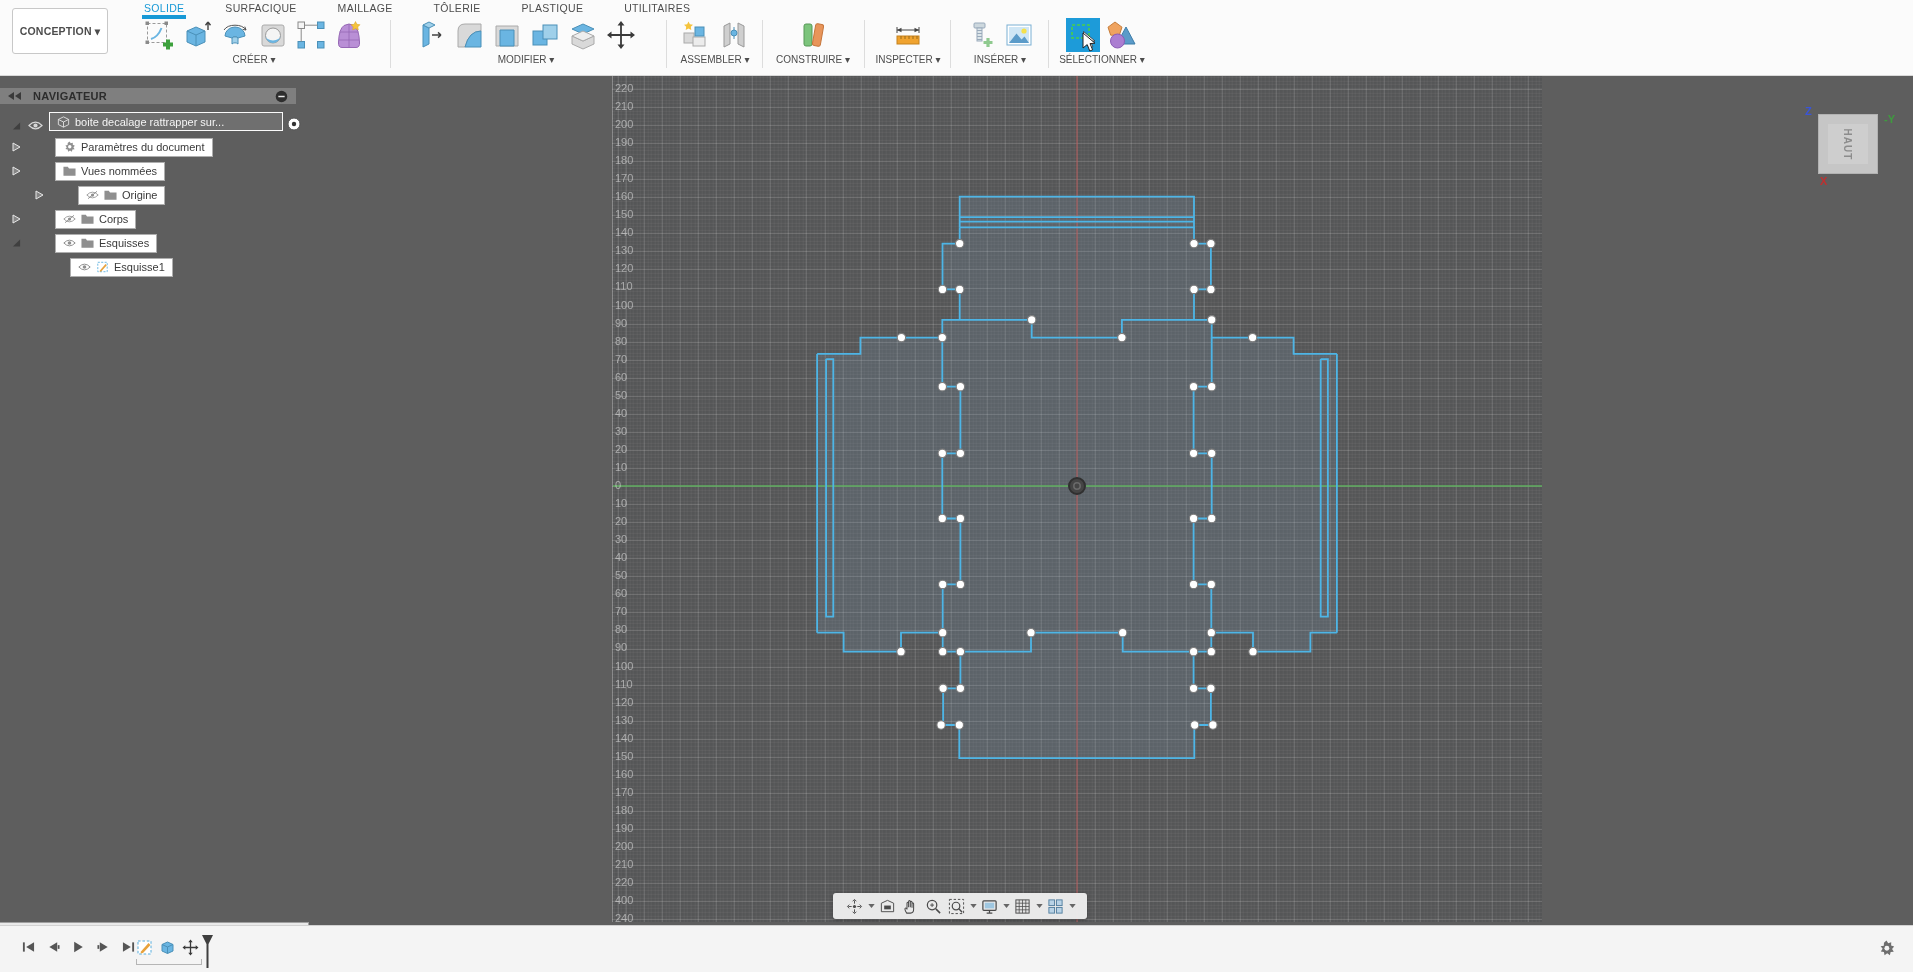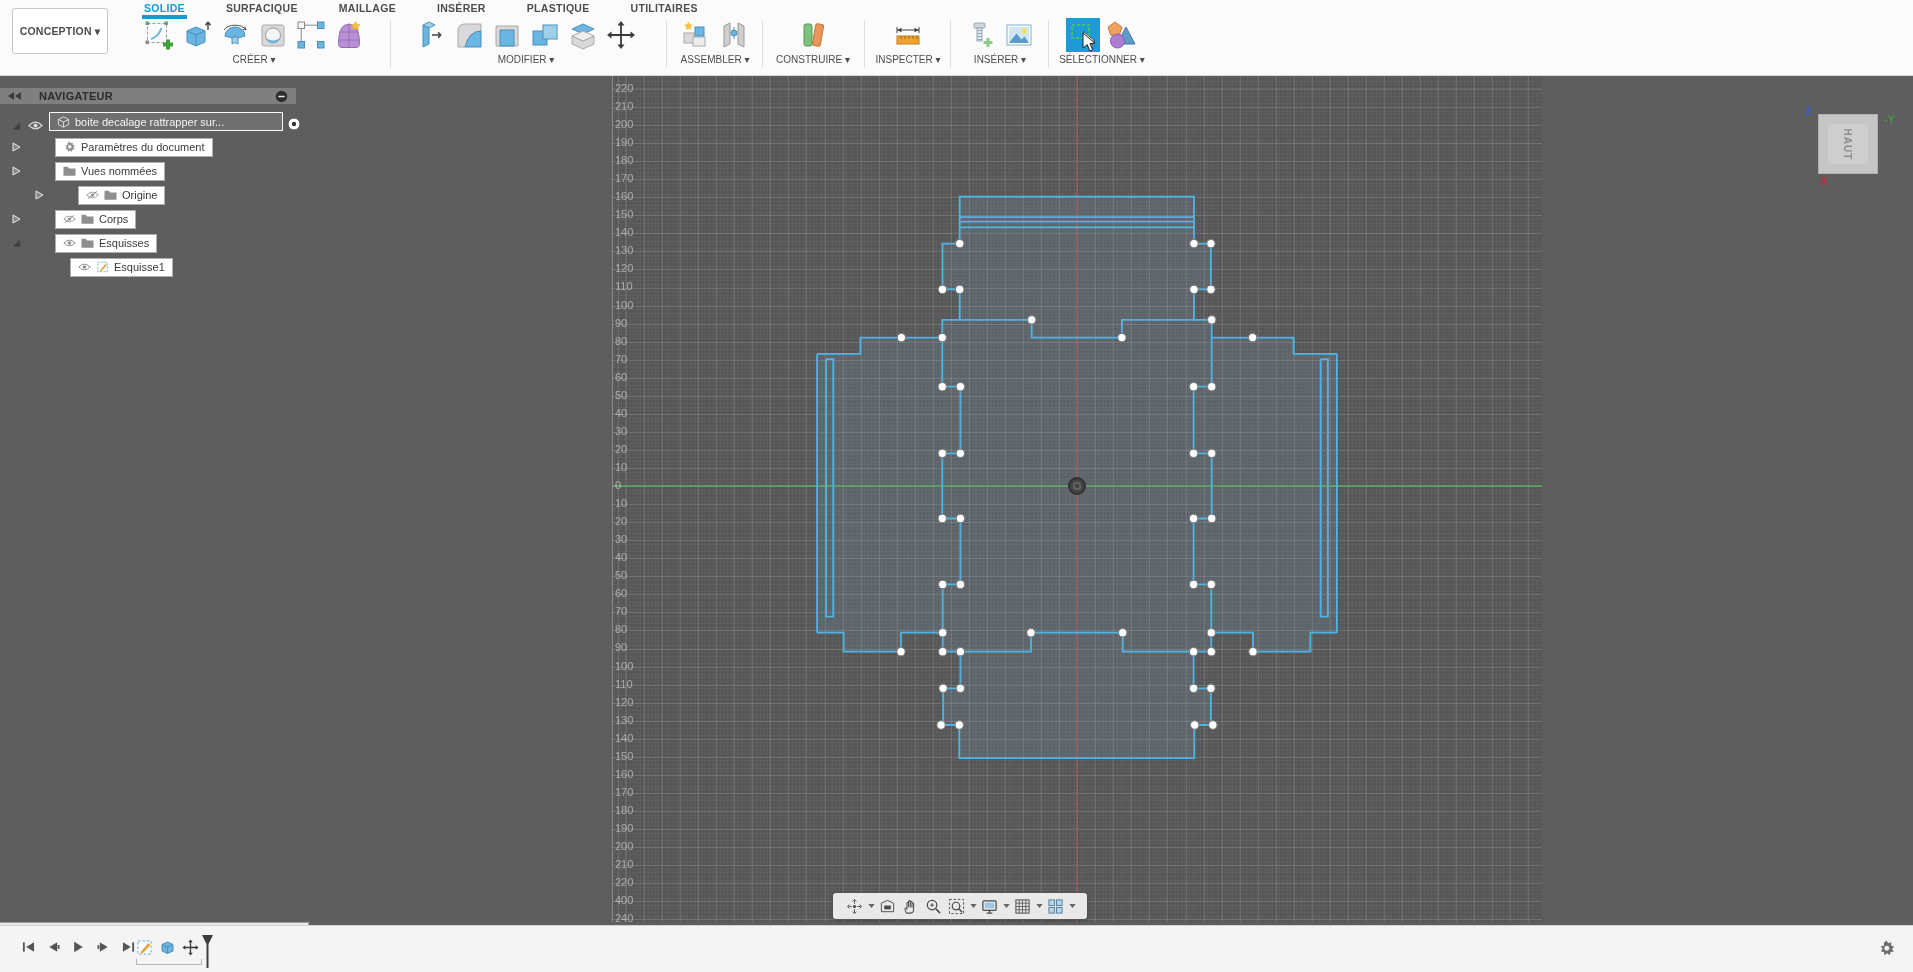--- a/index.html
+++ b/index.html
@@ -17,33 +17,33 @@
     border-left:1px solid rgba(255,255,255,.3);}
   #sketch-svg{position:absolute;left:0;top:0;}
   .ruler-label{position:absolute;font-size:11px;color:rgba(255,255,255,.48);line-height:13px;}
   
   #topbar{position:absolute;left:0;top:0;width:1913px;height:75px;background:#fbfbfb;
           border-bottom:1px solid #d9d9d9;z-index:40;}
   #conception-btn{position:absolute;left:12px;top:8px;width:94px;height:44px;background:#fff;
      border:1px solid #c8c8c8;border-radius:3px;display:flex;align-items:center;justify-content:center;
      font-size:10.5px;font-weight:bold;color:#4d4d4d;letter-spacing:.2px;cursor:pointer;}
   #tabs{position:absolute;left:142px;top:0;height:17px;display:flex;gap:37px;align-items:flex-start;}
-  .tab{font-size:10.5px;font-weight:bold;color:#4d4d4d;letter-spacing:.3px;padding:2px 2px 1px;cursor:pointer;white-space:nowrap;}
+  .tab{font-size:10.5px;font-weight:normal;color:#4d4d4d;letter-spacing:.3px;padding:2px 2px 1px;cursor:pointer;white-space:nowrap;}
   .tab.active{color:#1799d6;border-bottom:4px solid #1799d6;}
   .tgroup{position:absolute;top:18px;text-align:center;}
   .tgroup .icons{display:flex;gap:4px;justify-content:center;}
   .ticon{width:34px;height:34px;display:flex;align-items:center;justify-content:center;cursor:pointer;}
   .ticon svg{width:30px;height:30px;}
   .ticon.active-sel{background:#1d9bd9;}
   .glabel{font-size:10px;color:#4d4d4d;margin-top:2px;white-space:nowrap;cursor:pointer;}
   .tsep{position:absolute;top:20px;width:1px;height:48px;background:#ddd;}
   
   #nav-header{position:absolute;left:0;top:88px;width:296px;height:16px;background:#7f7f7f;
      display:flex;align-items:center;z-index:30;}
-  #nav-header .title{font-size:11px;font-weight:bold;color:#2c2c2c;margin-left:16px;letter-spacing:.3px;}
+  #nav-header .title{font-size:11px;font-weight:bold;color:#2c2c2c;margin-left:10px;letter-spacing:.3px;}
   #nav-collapse{width:15px;height:9px;color:#3a3a3a;margin-left:8px;display:inline-flex;}
   #nav-collapse svg{width:14px;height:8px;}
   #nav-minus{position:absolute;right:8px;top:1px;width:13px;height:13px;color:#2e2e2e;cursor:pointer;}
   #nav-minus svg{width:13px;height:13px;}
   .nav-row{position:absolute;display:flex;align-items:center;z-index:30;height:18px;}
   .tri{width:10px;height:10px;display:inline-flex;margin-right:6px;color:#e8e8e8;cursor:pointer;}
   .tri svg{width:9px;height:10px;}
   .tri.open{color:#3f3f3f;}
   .chip{height:17px;background:#fff;border:1px solid #aeaeae;display:inline-flex;align-items:center;
         gap:5px;padding:0 7px;font-size:11px;color:#3a3a3a;cursor:pointer;white-space:nowrap;}
@@ -231,21 +231,21 @@
 <span class="axis-lab" style="left:1820px;top:175px;color:#c03030;">X</span>
 
 <div id="topbar">
   <div id="conception-btn">
     <span>CONCEPTION ▾</span>
   </div>
   <div id="tabs">
     <span class="tab active">SOLIDE</span>
     <span class="tab">SURFACIQUE</span>
     <span class="tab">MAILLAGE</span>
-    <span class="tab">INSÉRER</span>
+    <span class="tab">TÔLERIE</span>
     <span class="tab">PLASTIQUE</span>
     <span class="tab">UTILITAIRES</span>
   </div>
 
   <div class="tgroup" style="left:128px;width:252px;">
     <div class="icons">
       <span class="ticon">
           <svg viewBox="0 0 30 30">
             <rect x="3.5" y="3.5" width="19" height="19" fill="none" stroke="#9a9a9a" stroke-dasharray="3 2"></rect>
             <rect x="1.5" y="1.5" width="3.5" height="3.5" fill="#8a8a8a"></rect>

